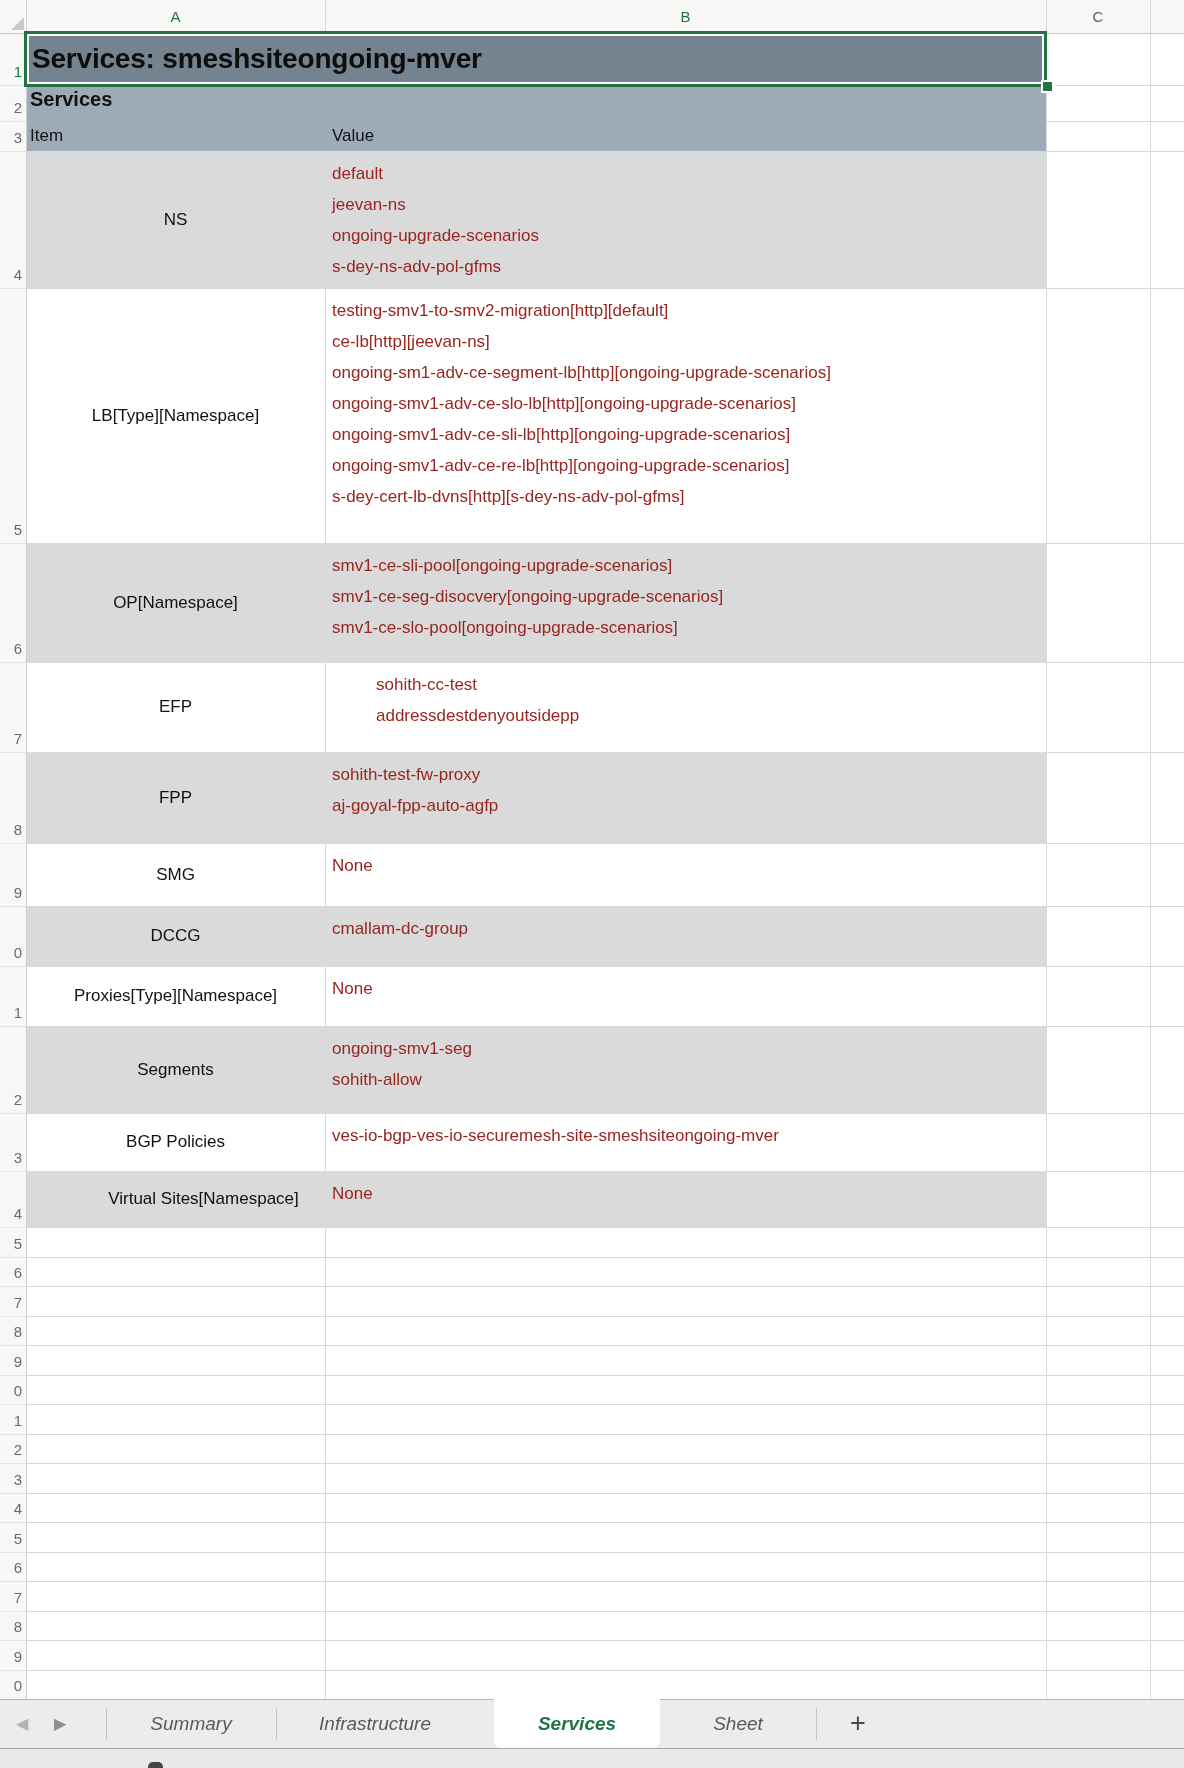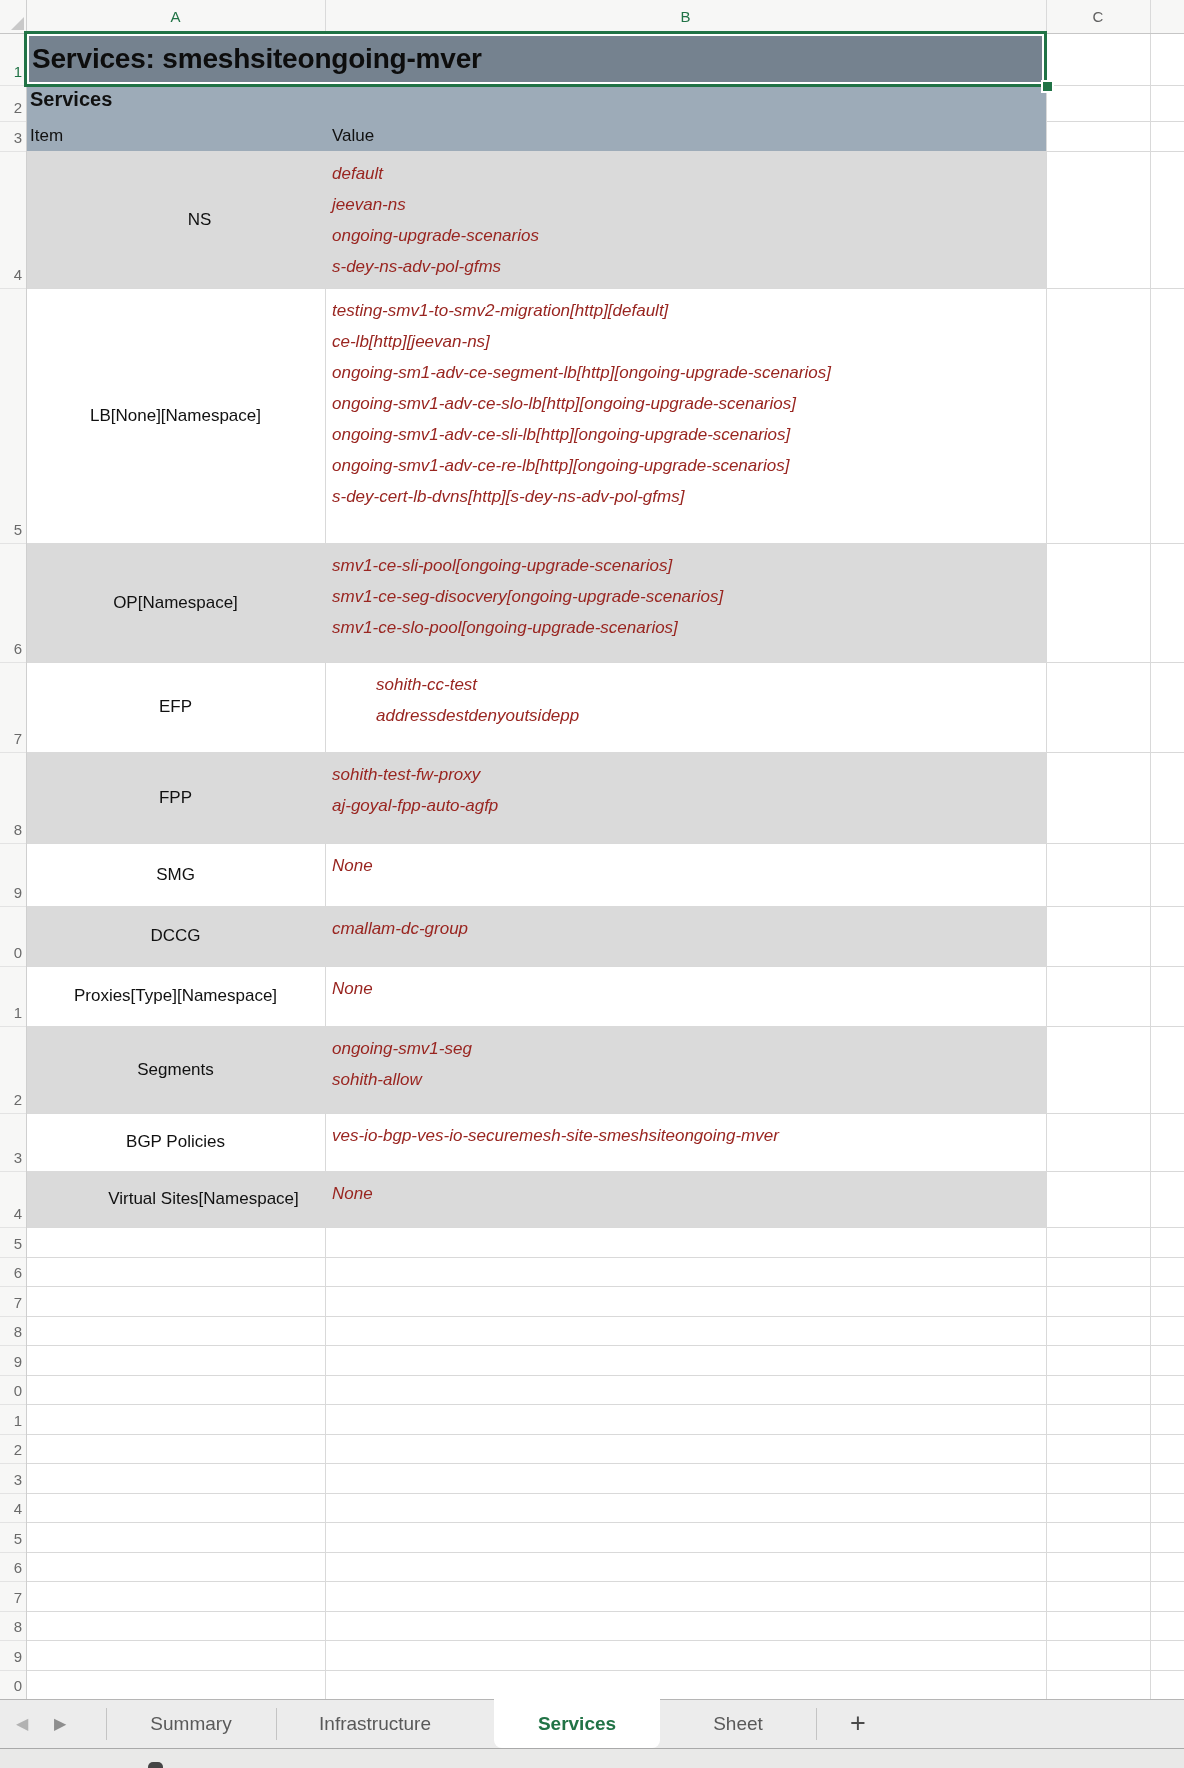--- a/index.html
+++ b/index.html
@@ -29,32 +29,32 @@
               display:flex;align-items:center;}
   #title-text{margin-left:6px;font-size:28px;font-weight:bold;color:#0d0d0d;letter-spacing:-0.2px;}
   #band-cell{left:26px;top:85px;width:1020px;height:66px;background:#9dabb8;z-index:2;}
   #section-header{left:30px;top:88px;font-size:20px;font-weight:bold;color:#111;z-index:3;}
   #item-col-label{left:30px;top:126px;font-size:17px;color:#111;z-index:3;}
   #value-col-label{left:332px;top:126px;font-size:17px;color:#111;z-index:3;}
   
   .shade{background:#dadada;}
   .cell-item{left:26px;width:299px;display:flex;align-items:center;justify-content:center;z-index:3;
              font-size:17px;color:#111;text-align:center;}
-  .cell-values{left:332px;z-index:3;font-size:17px;color:#992520;line-height:31px;white-space:nowrap;font-style:italic;}
+  .cell-values{left:332px;z-index:3;font-size:17px;color:#992520;line-height:31px;white-space:nowrap;}
   
   #sel-border{left:24px;top:31px;width:1017px;height:50px;border:3px solid #217346;
               box-shadow:inset 0 0 0 2px #ffffff;z-index:9;pointer-events:none;}
   #fill-handle{left:1041px;top:80px;width:9px;height:9px;background:#217346;border:2px solid #ffffff;z-index:10;}
   
   #tab-bar{left:0;top:1699px;width:1184px;height:49px;background:#ececec;border-top:1px solid #b5b5b5;z-index:6;}
   .tab-div{top:1708px;width:1px;height:32px;background:#c4c4c4;z-index:7;}
   #active-tab{left:494px;top:1699px;width:166px;height:49px;background:#ffffff;
               border-radius:0 0 8px 8px;z-index:7;}
   .tab-label{top:1699px;height:49px;display:flex;align-items:center;justify-content:center;
-             font-size:19px;color:#595959;z-index:8;}
+             font-size:19px;color:#595959;z-index:8;font-style:italic;}
   .tab-label.active{color:#217346;font-weight:bold;}
   .nav-arrow{top:1699px;height:49px;display:flex;align-items:center;font-size:16px;z-index:8;}
   #add-sheet{left:836px;top:1699px;width:44px;height:49px;display:flex;align-items:center;justify-content:center;
              font-size:27px;color:#4a4a4a;z-index:8;font-weight:300;}
   
   #bottom-strip{left:0;top:1748px;width:1184px;height:20px;background:#e9e9e8;border-top:1px solid #a9a9a9;z-index:6;}
   #cutoff-blob{left:148px;top:1762px;width:15px;height:10px;background:#454545;border-radius:5px 5px 0 0;z-index:7;}
 </style>
 </head>
 <body>
@@ -149,29 +149,29 @@
       <div class="abs row-num" style="top: 1559px;">6</div>
       <div class="abs rowhdr-sep" style="top: 1611px;"></div>
       <div class="abs row-num" style="top: 1589px;">7</div>
       <div class="abs rowhdr-sep" style="top: 1640px;"></div>
       <div class="abs row-num" style="top: 1618px;">8</div>
       <div class="abs rowhdr-sep" style="top: 1670px;"></div>
       <div class="abs row-num" style="top: 1648px;">9</div>
       <div class="abs rowhdr-sep" style="top: 1699px;"></div>
       <div class="abs row-num" style="top: 1677px;">0</div>
     <div class="abs fill shade" style="left: 26px; top: 151px; width: 1020px; height: 137px;"></div>
-    <div class="abs cell-item" style="top: 151px; height: 137px; padding-left: 24px;">NS</div>
+    <div class="abs cell-item" style="top: 151px; height: 137px;">NS</div>
     <div class="abs cell-values" style="top: 158px;">
         <div>default</div>
         <div>jeevan-ns</div>
         <div>ongoing-upgrade-scenarios</div>
         <div>s-dey-ns-adv-pol-gfms</div>
       </div>
 
-    <div class="abs cell-item" style="top: 288px; height: 255px;">LB[None][Namespace]</div>
+    <div class="abs cell-item" style="top: 288px; height: 255px;">LB[Type][Namespace]</div>
     <div class="abs cell-values" style="top: 295px;">
         <div>testing-smv1-to-smv2-migration[http][default]</div>
         <div>ce-lb[http][jeevan-ns]</div>
         <div>ongoing-sm1-adv-ce-segment-lb[http][ongoing-upgrade-scenarios]</div>
         <div>ongoing-smv1-adv-ce-slo-lb[http][ongoing-upgrade-scenarios]</div>
         <div>ongoing-smv1-adv-ce-sli-lb[http][ongoing-upgrade-scenarios]</div>
         <div>ongoing-smv1-adv-ce-re-lb[http][ongoing-upgrade-scenarios]</div>
         <div>s-dey-cert-lb-dvns[http][s-dey-ns-adv-pol-gfms]</div>
       </div>
 

